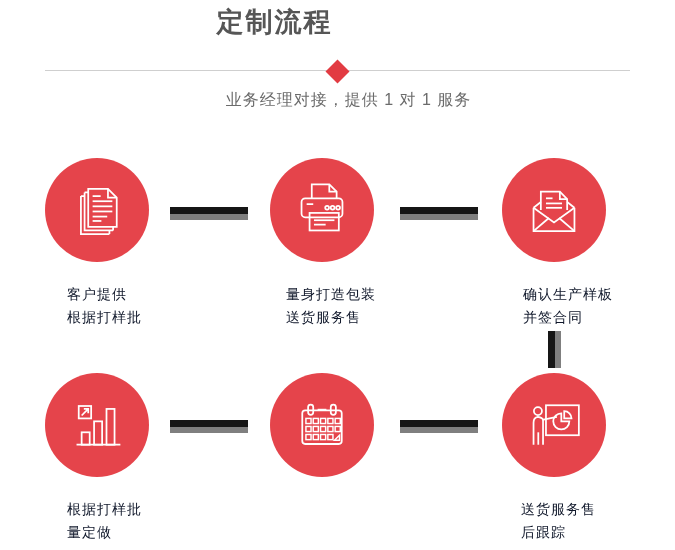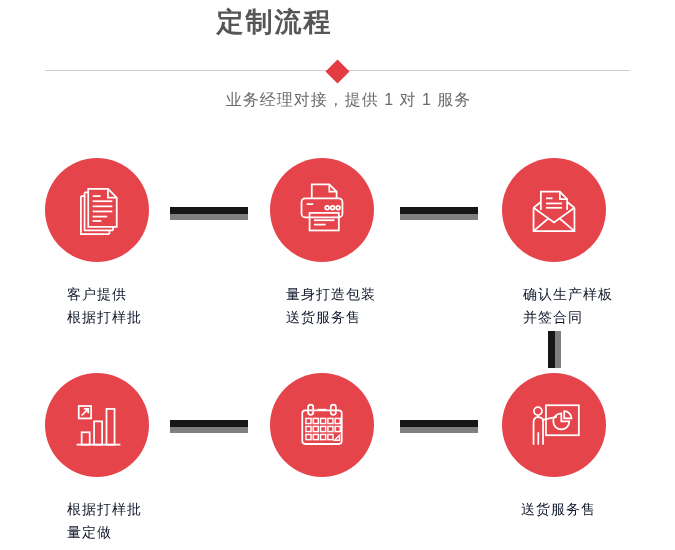--- a/index.html
+++ b/index.html
@@ -189,15 +189,16 @@
   </div>
 
   <div class="label" style="left:523px;top:283px">
     <div>确认生产样板</div>
     <div>并签合同</div>
   </div>
   <div class="label" style="left:286px;top:498px">
   </div>
   <div class="label" style="left:521px;top:498px">
     <div>送货服务售</div>
+    <div>后跟踪</div>
   </div>
 
 </div>
 
 </body></html>

